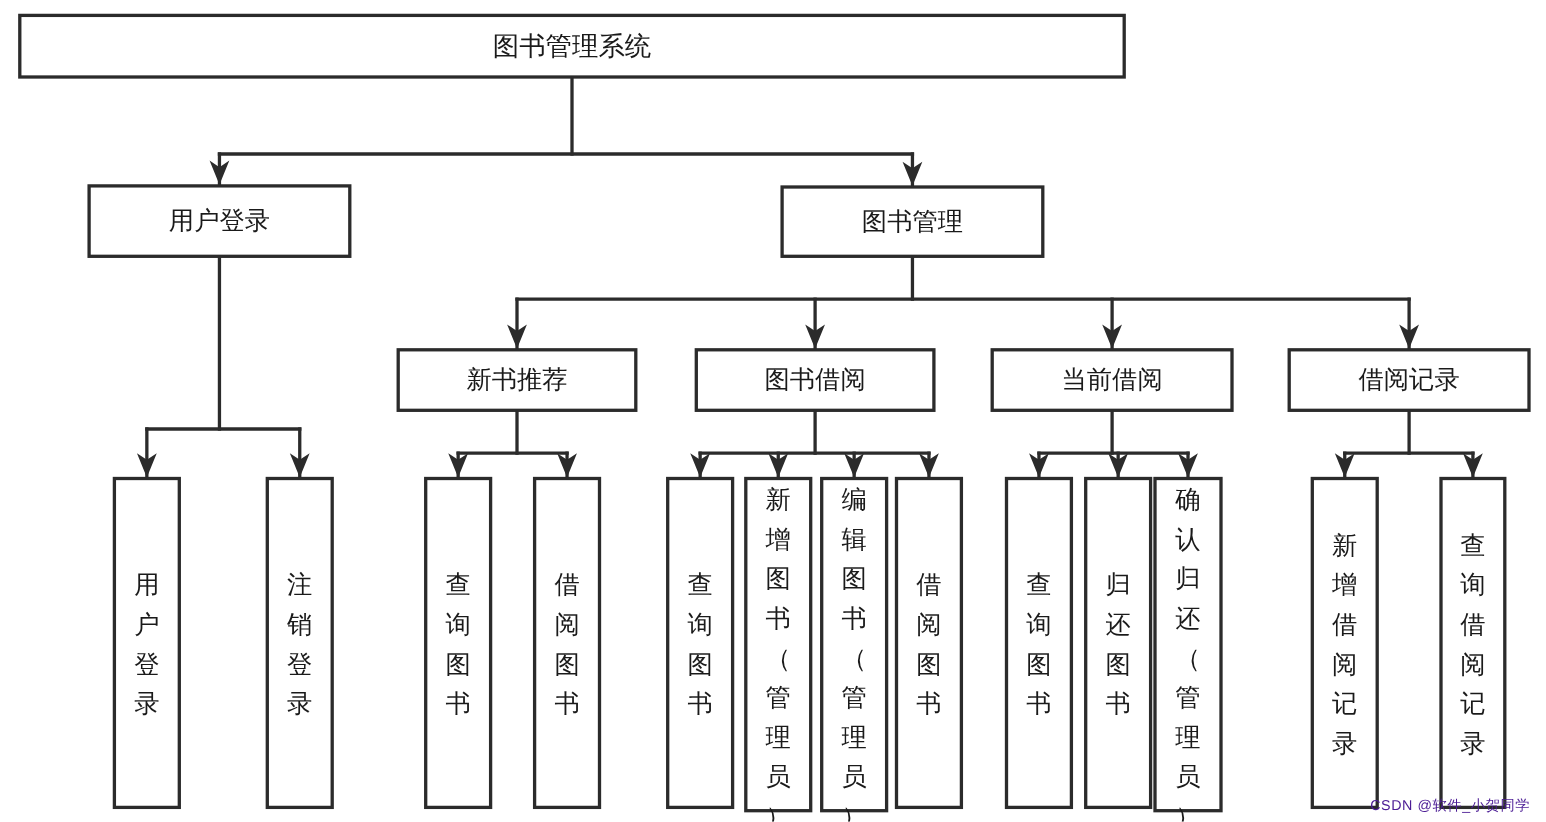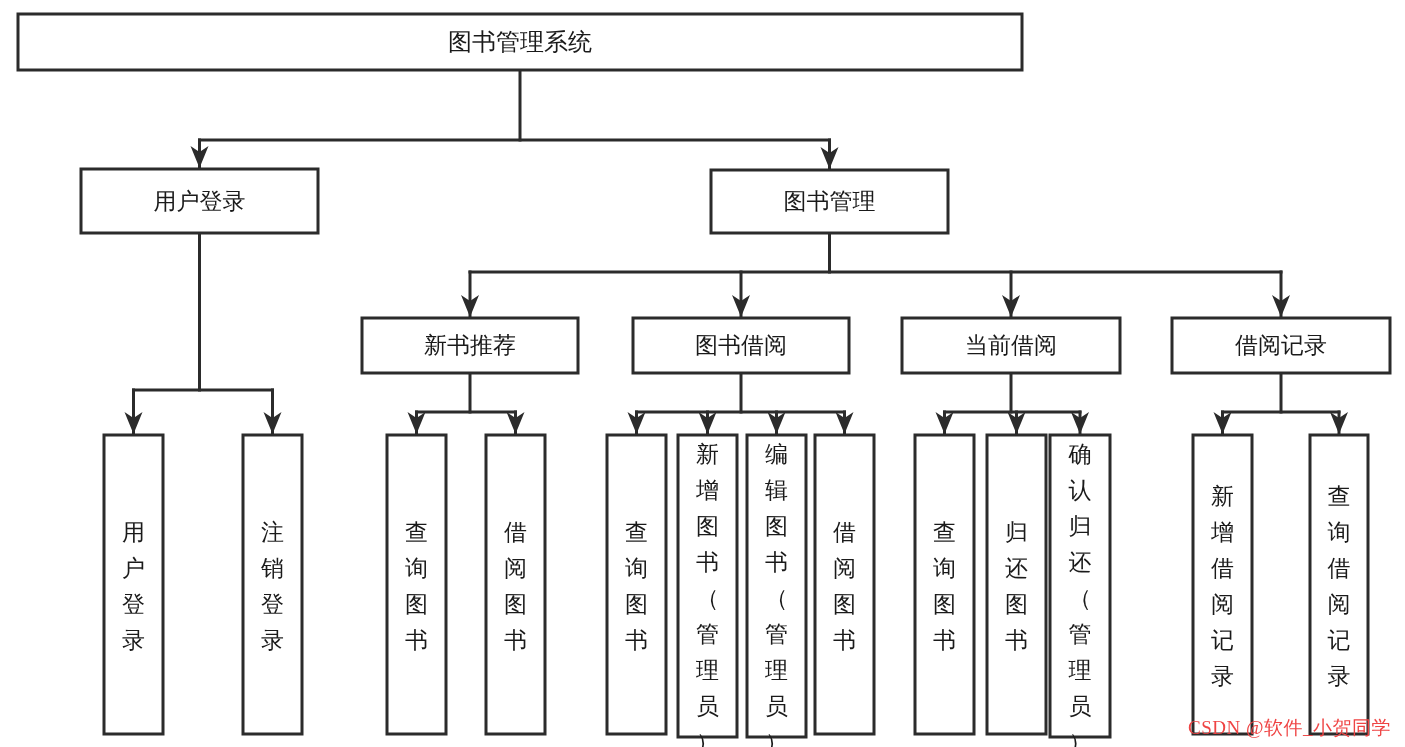--- a/index.html
+++ b/index.html
@@ -53,23 +53,23 @@
   .leaf-label {
     fill: #1a1a1a;
     font-family: "DejaVu Sans", "Liberation Sans", sans-serif;
     font-size: 23px;
     text-anchor: middle;
   }
   .watermark {
     position: absolute;
     right: 14px;
     bottom: 6px;
-    font-family: Liberation Serif, serif;
-    font-size: 19px;
-    color: #ef4444;
+    font-family: Liberation Sans, sans-serif;
+    font-size: 13px;
+    color: #4c1d95;
     white-space: nowrap;
     letter-spacing: 0.5px;
   }
 </style>
 </head>
 <body>
 
 <div id="diagram-root">
   <svg id="tree-svg" viewBox="0 0 1405 747" xmlns="http://www.w3.org/2000/svg">
     <g id="connectors-layer">

